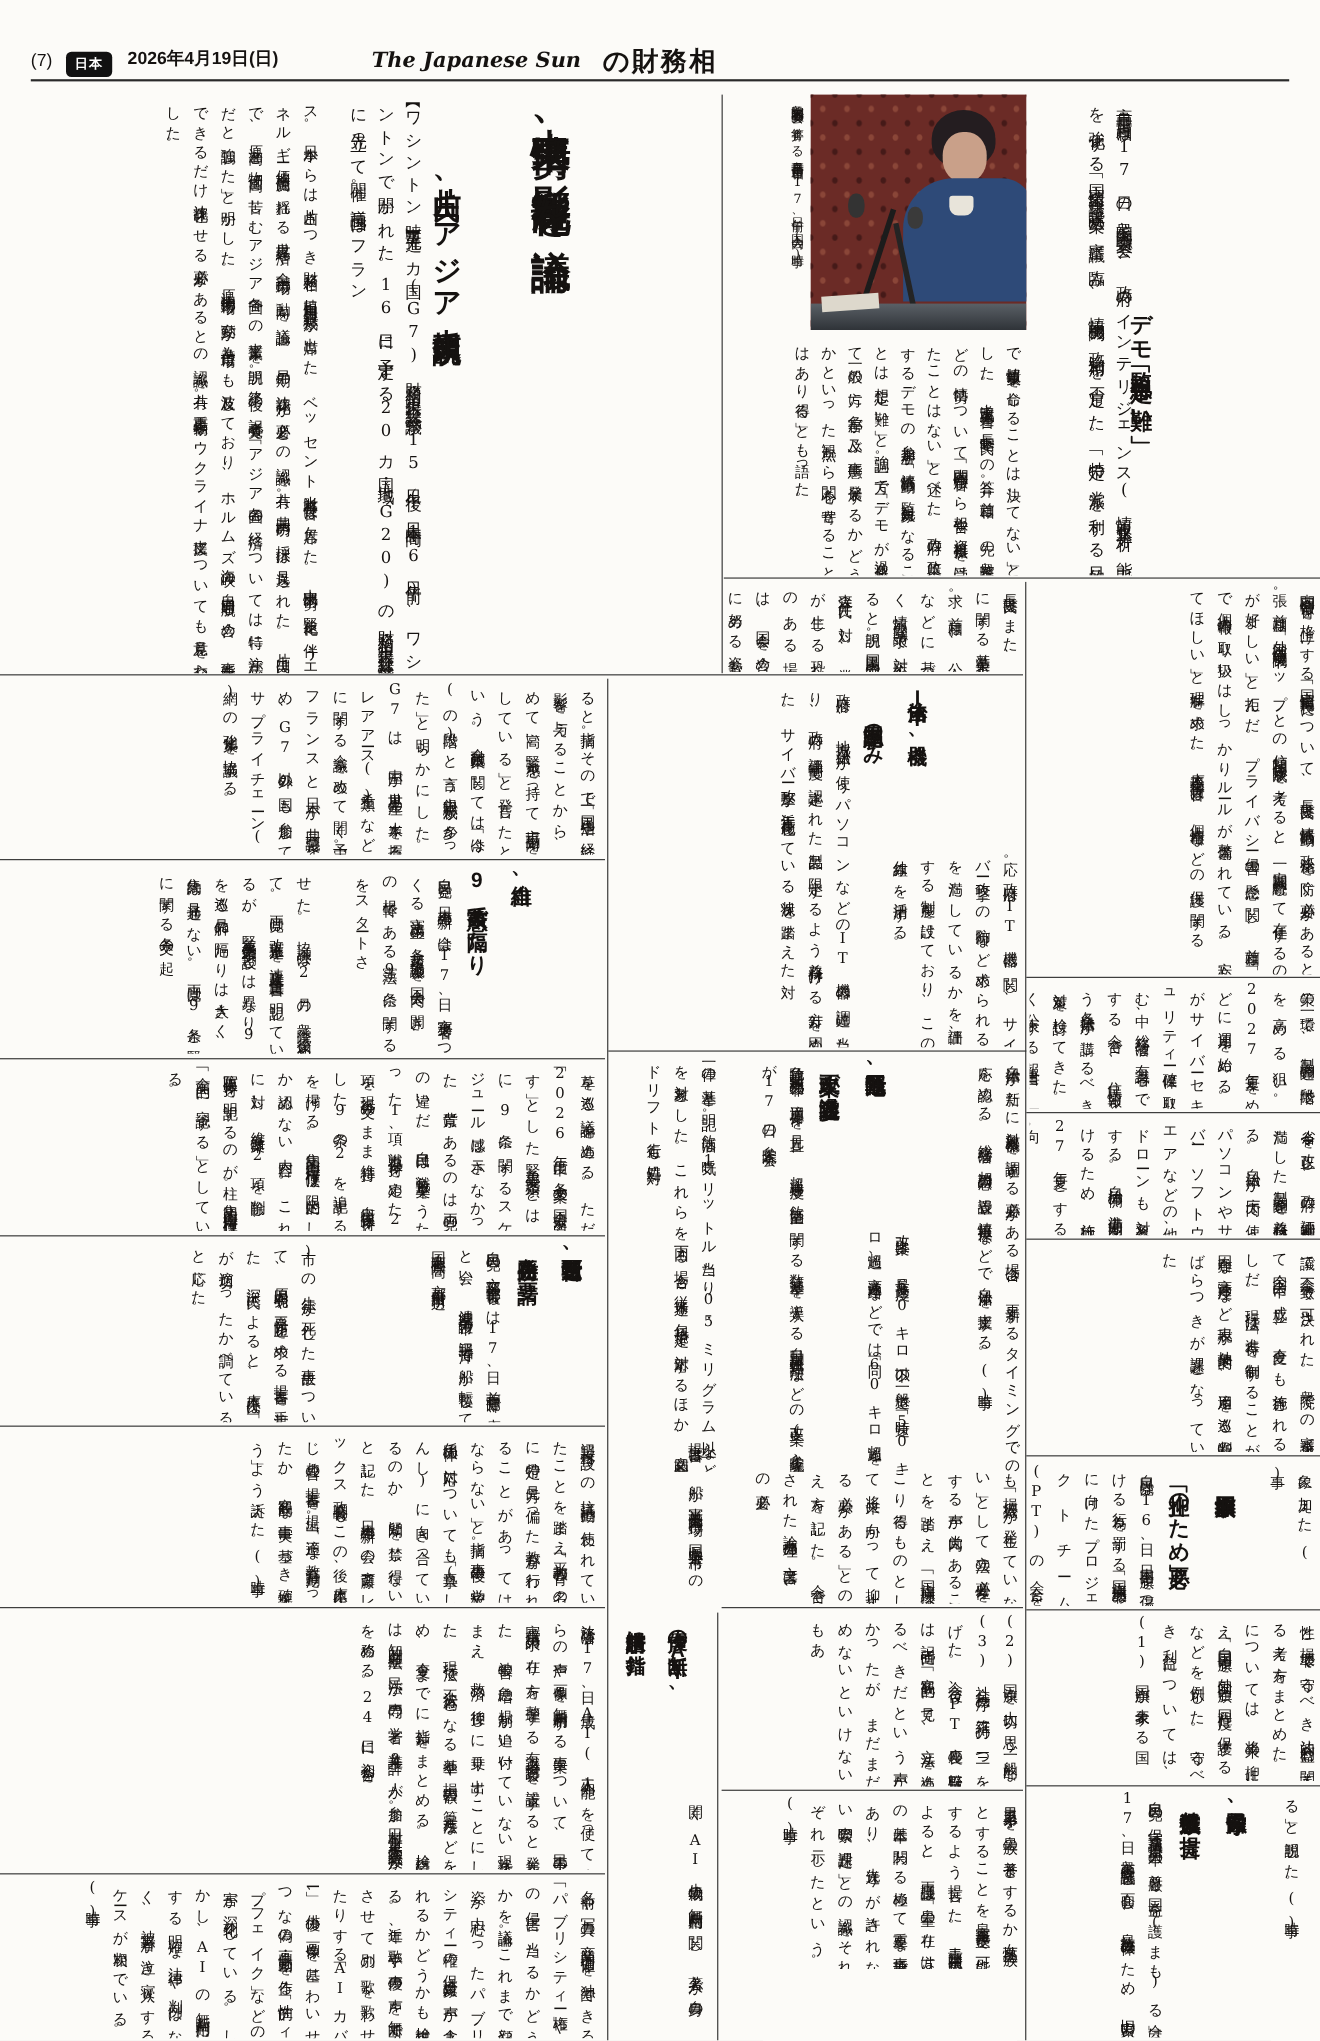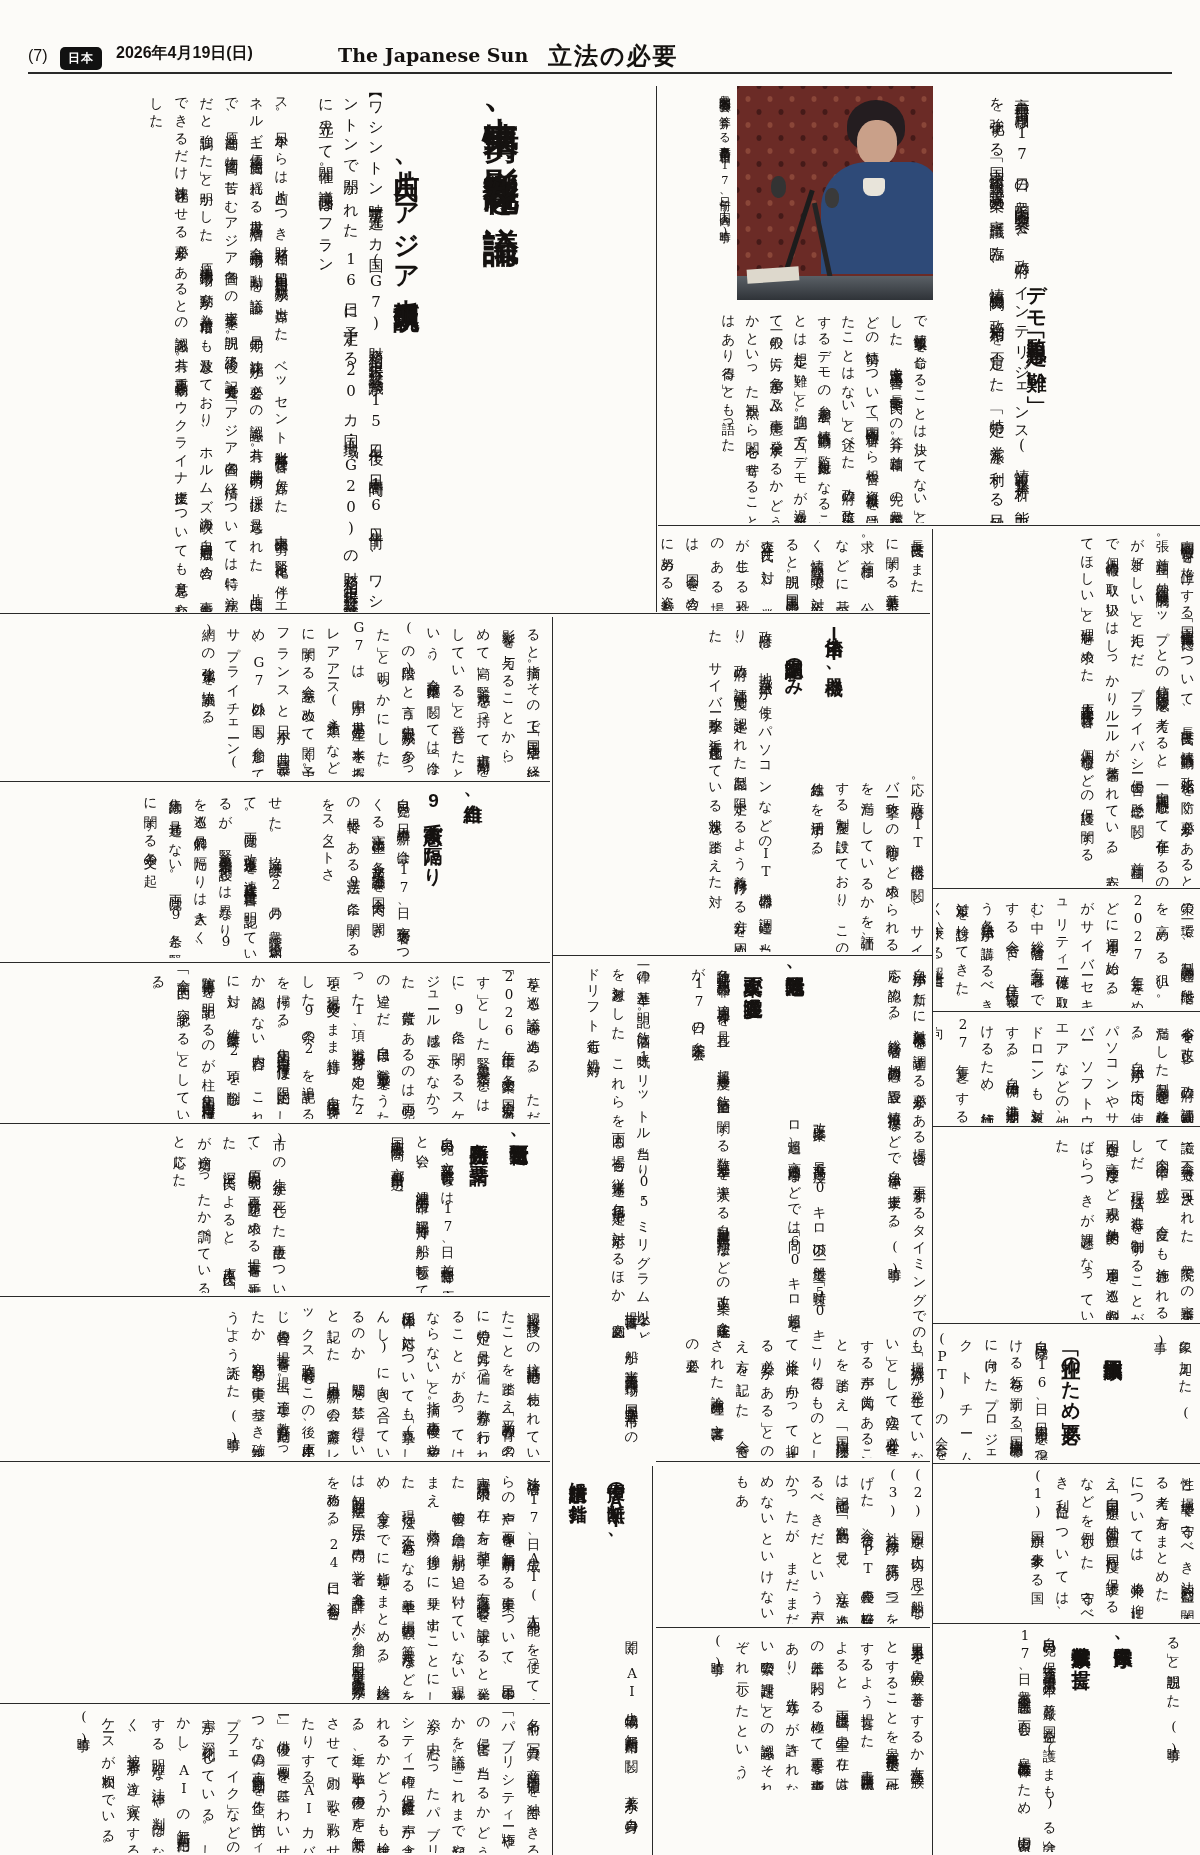--- a/index.html
+++ b/index.html
@@ -4,21 +4,21 @@
 <style>
   html,body{margin:0;padding:0;}
   body{background:#e8e8e4;font-family:"DejaVu Serif","Liberation Serif",serif;}
   #page{position:relative;width:1200px;height:1855px;margin:0 auto;background:#fcfbf8;color:#151210;overflow:hidden;}
   
   .hdr-item{position:absolute;white-space:nowrap;}
   #pagenum{left:28px;top:47px;font-size:16px;font-family:"Liberation Sans",sans-serif;}
   #badge{left:60px;top:47px;background:#111;color:#fff;font-family:"Liberation Sans",sans-serif;
          font-weight:bold;font-size:12px;padding:3px 8px;border-radius:5px;letter-spacing:1px;}
   #hdate{left:116px;top:43px;font-size:16px;font-weight:bold;font-family:"Liberation Sans",sans-serif;}
-  #mast-en{left:338px;top:44px;font-size:19px;font-weight:bold;font-family:"DejaVu Serif",serif;}
+  #mast-en{left:338px;top:44px;font-size:19px;font-weight:bold;font-family:"DejaVu Serif",serif;font-style:italic;}
   #mast-jp{left:548px;top:40px;font-size:24px;font-weight:bold;font-family:"Liberation Sans",sans-serif;letter-spacing:2px;}
   
   .v{writing-mode:vertical-rl;text-orientation:upright;position:absolute;overflow:hidden;}
   .tx{font-size:13.5px;line-height:25px;letter-spacing:2px;text-align:justify;}
   .txl{font-size:15px;line-height:25px;letter-spacing:3px;}
   .hv{font-family:"Liberation Sans",sans-serif;font-weight:bold;white-space:nowrap;}
   .hr{position:absolute;height:1px;background:#2a2a2a;}
   .vrl{position:absolute;width:1px;background:#2a2a2a;}
   
   #a0-head{right:1200px;}
@@ -101,21 +101,21 @@
 </style>
 </head>
 <body>
 
 <div id="page">
 
   <div class="hdr-item" id="pagenum">(7)</div>
   <div class="hdr-item" id="badge">日本</div>
   <div class="hdr-item" id="hdate">2026年4月19日(日)</div>
   <div class="hdr-item" id="mast-en">The Japanese Sun</div>
-  <div class="hdr-item" id="mast-jp">立法の必要</div>
+  <div class="hdr-item" id="mast-jp">の財務相</div>
   <div class="hr" style="left:28px;top:72px;width:1144px;height:2px;"></div>
 
   <div class="v hv" id="a0-head">情報機関を政治利用せず</div>
   <div class="v hv" id="a0-sub">デモ監視「想定し難い」</div>
   <div class="v txl" id="a0-lead">高市早苗首相は17日の衆院内閣委員会で、政府のインテリジェンス(情報収集・分析)能力を強化する「国家情報会議」設置法案の審議に臨み、情報機関の政治利用を否定した。「特定の党派を利する目的</div>
   <div id="photo">
     <div class="hair"></div>
     <div class="face"></div>
     <div class="suit"></div>
     <div class="collar"></div>

